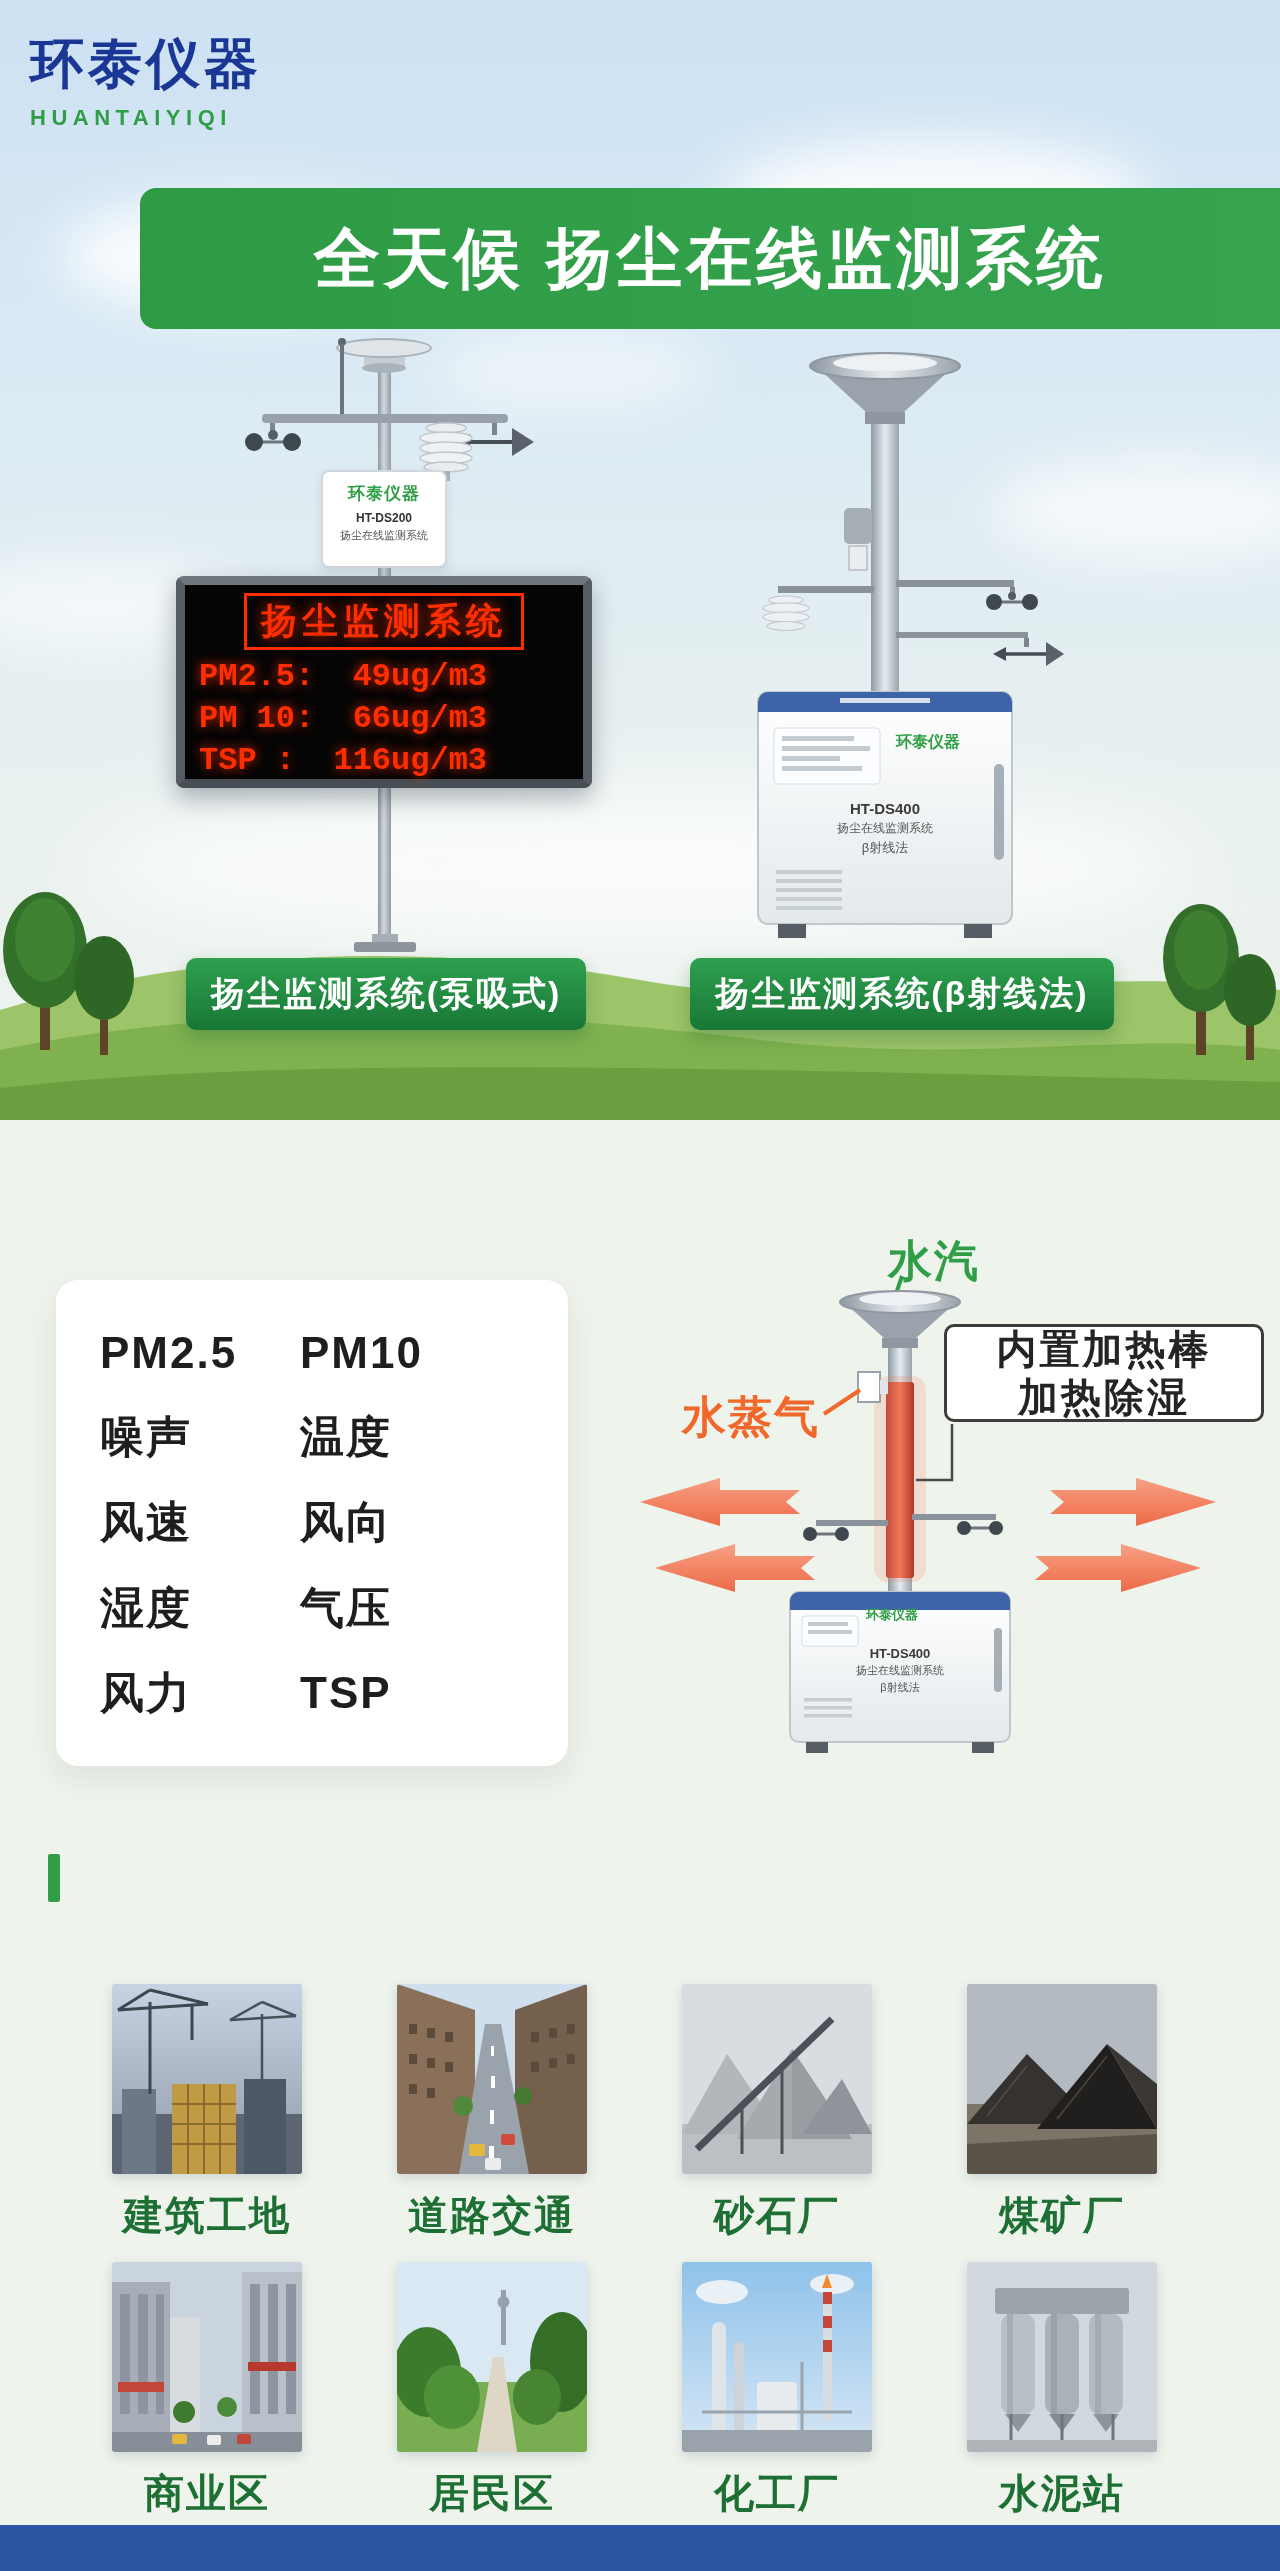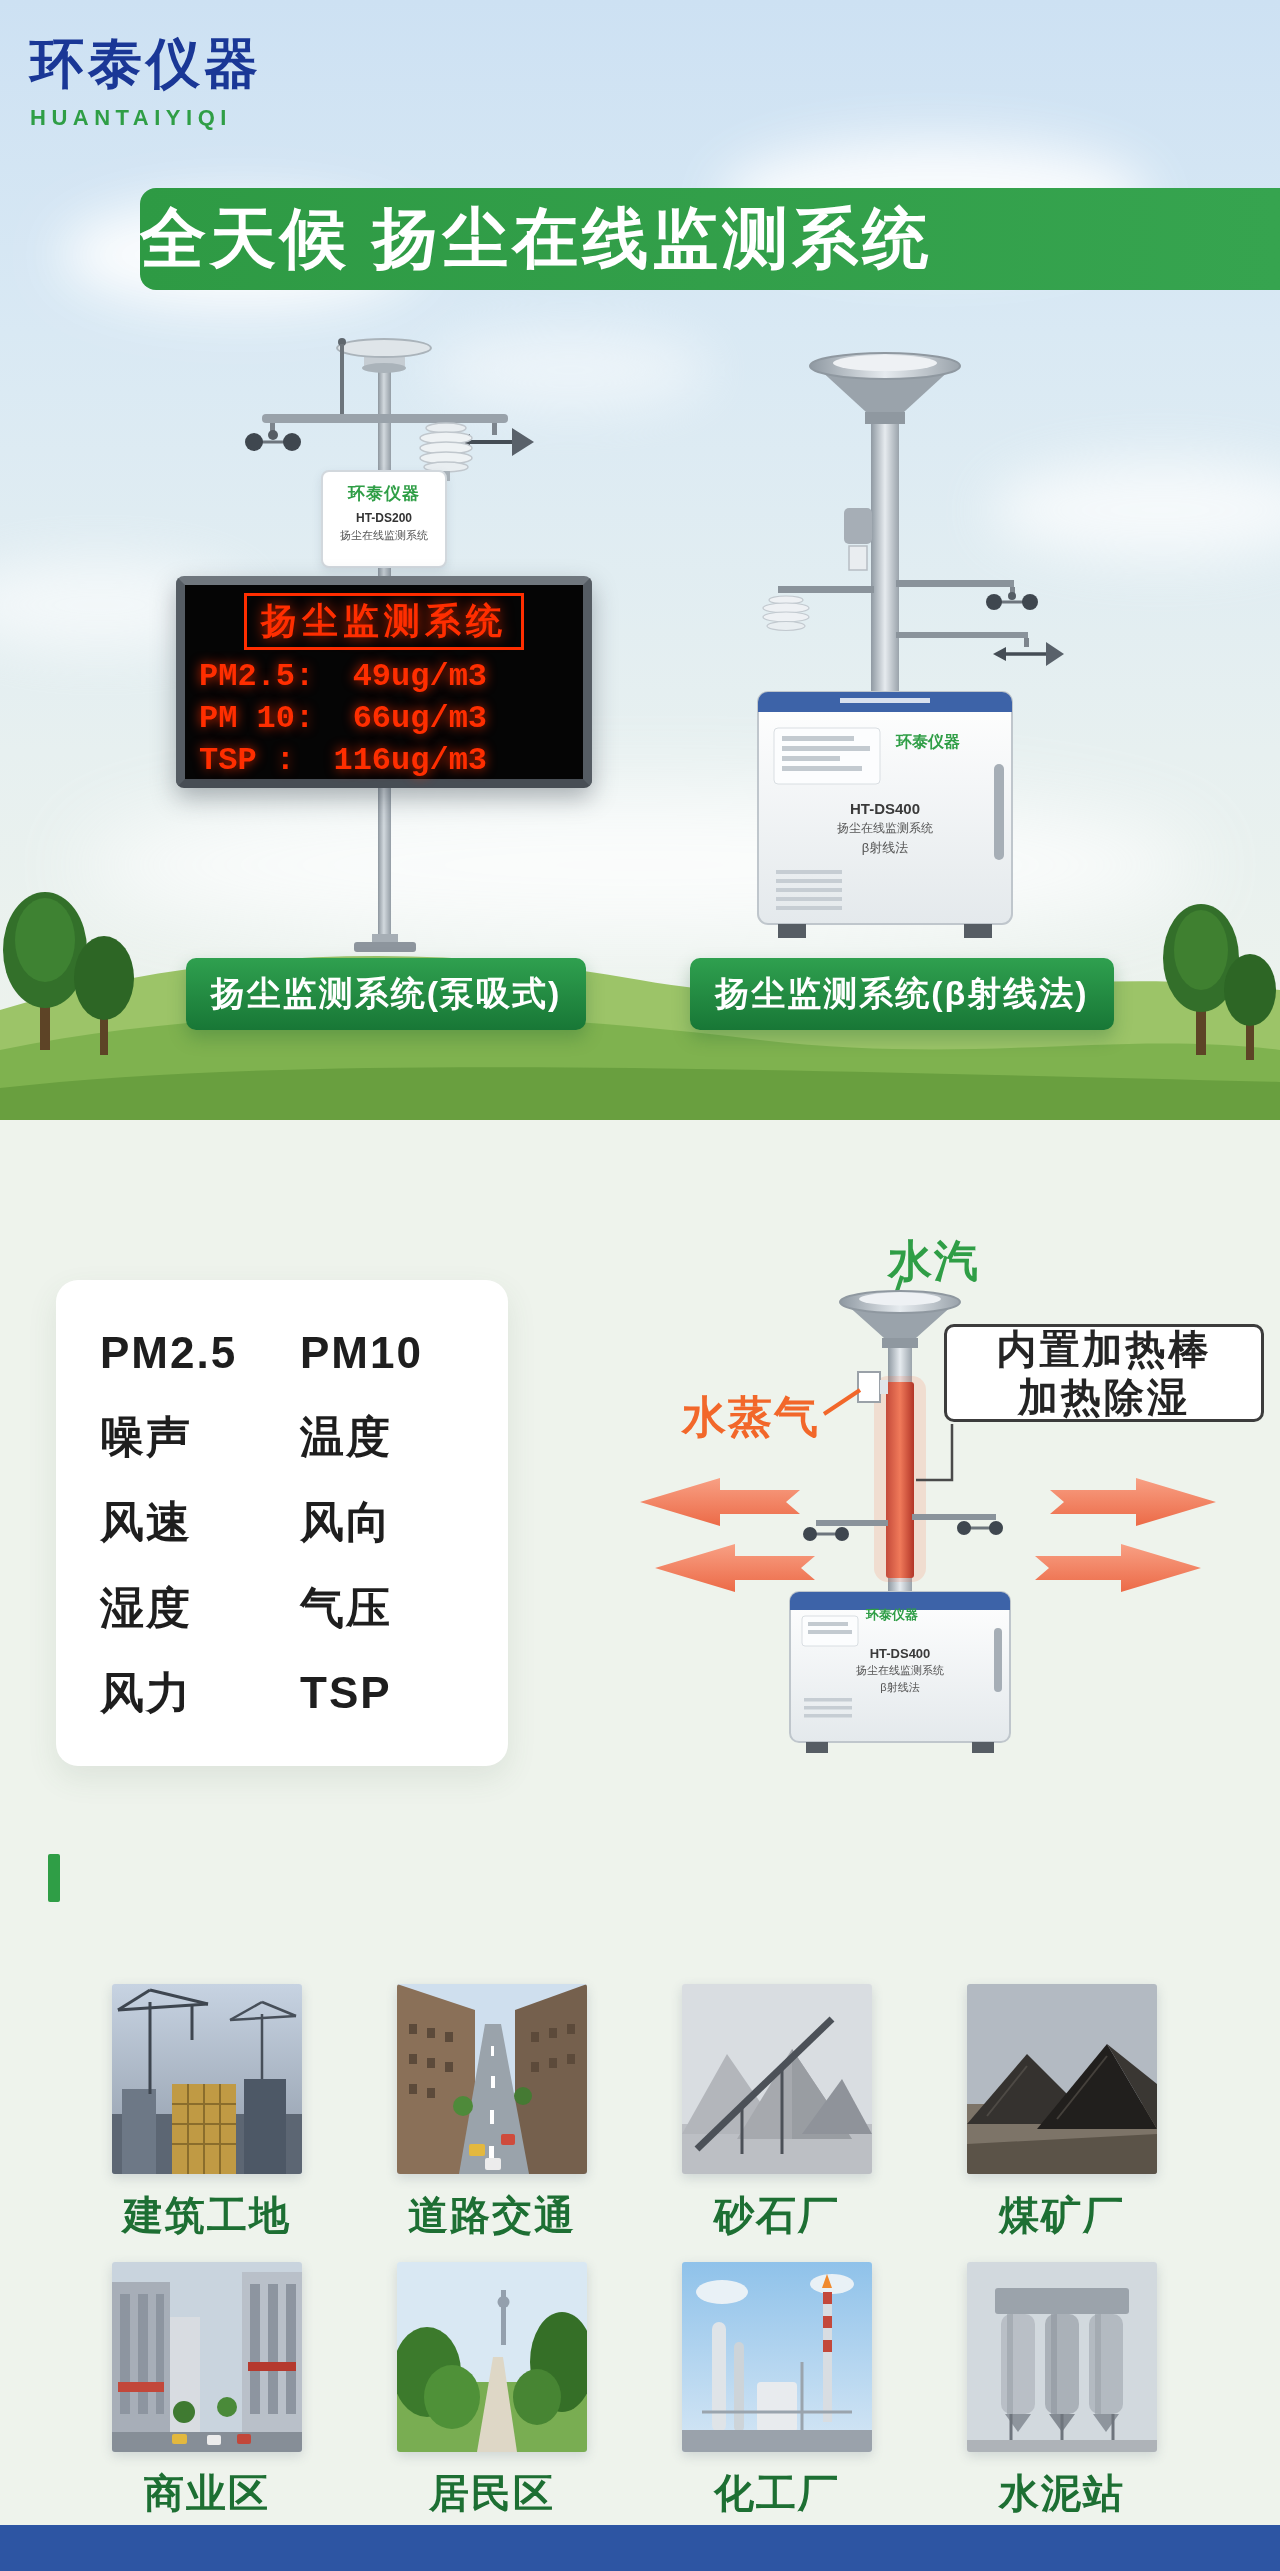--- a/index.html
+++ b/index.html
@@ -15,23 +15,23 @@
   .c2{left:720px;top:140px;width:430px;height:120px;opacity:.85}
   .c3{left:990px;top:460px;width:340px;height:100px;opacity:.7}
   .c4{left:-50px;top:560px;width:300px;height:90px;opacity:.6}
   .c5{left:430px;top:330px;width:280px;height:80px;opacity:.5}
   .mist{left:80px;top:790px;width:1120px;height:150px;opacity:.8;filter:blur(40px)}
 
   .brand{position:absolute;left:30px;top:28px}
   .brand-name{font-size:54px;font-weight:800;color:#1a3796;letter-spacing:4px}
   .brand-roman{margin-top:4px;font-size:22px;font-weight:700;color:#2f9e46;letter-spacing:5.5px}
 
-  .banner{position:absolute;left:140px;right:0;top:188px;height:102px;
+  .banner{position:absolute;left:140px;right:0;top:188px;height:141px;
           background:linear-gradient(90deg,#2e9a44,#36a44f);border-radius:16px 0 0 16px;
-          display:flex;align-items:center;}
+          display:flex;align-items:center;justify-content:center}
   .banner h1{font-size:66px;font-weight:800;color:#fff;letter-spacing:4px;white-space:nowrap}
 
   .hills{position:absolute;left:0;top:840px;width:1280px;height:280px}
 
   
   .device{position:absolute}
   .device-left{left:158px;top:330px;width:454px;height:632px}
   .device-right{left:700px;top:340px;width:420px;height:600px}
   .dev-svg{position:absolute;left:0;top:0}
 
@@ -64,21 +64,21 @@
   .badge-right{left:690px;top:958px;width:424px}
 
   
   .sec-hdr{position:absolute;display:flex;align-items:center}
   .hdr-bar{width:12px;height:48px;background:#2f9e46;border-radius:2px;margin-right:20px}
   .sec-hdr h2{font-size:52px;font-weight:800;color:#141414;letter-spacing:3px;white-space:nowrap}
   .hdr-monitor{left:48px;top:1150px}
   .hdr-heat{left:592px;top:1150px}
   .hdr-scene{left:48px;top:1854px}
 
-  .monitor-card{position:absolute;left:56px;top:1280px;width:452px;height:486px;background:#fff;
+  .monitor-card{position:absolute;left:56px;top:1280px;width:512px;height:486px;background:#fff;
                 border-radius:22px;box-shadow:0 12px 30px rgba(70,100,70,.10);
                 display:grid;grid-template-columns:200px 1fr;grid-template-rows:repeat(5,1fr);
                 align-items:center;padding:30px 16px 30px 44px}
   .m-item{font-size:44px;font-weight:700;color:#1e1e1e;letter-spacing:2px}
 
   .heat-fig{position:absolute;left:620px;top:1232px;width:660px;height:575px}
   .heat-svg{position:absolute;left:0;top:0}
   .lbl-shuiqi{position:absolute;left:268px;top:0;font-size:44px;font-weight:700;color:#2f9e46;letter-spacing:2px}
   .lbl-steam{position:absolute;left:62px;top:156px;font-size:44px;font-weight:700;color:#f2672a;letter-spacing:2px}
   .note-box{position:absolute;left:324px;top:92px;width:320px;height:98px;background:#fff;

